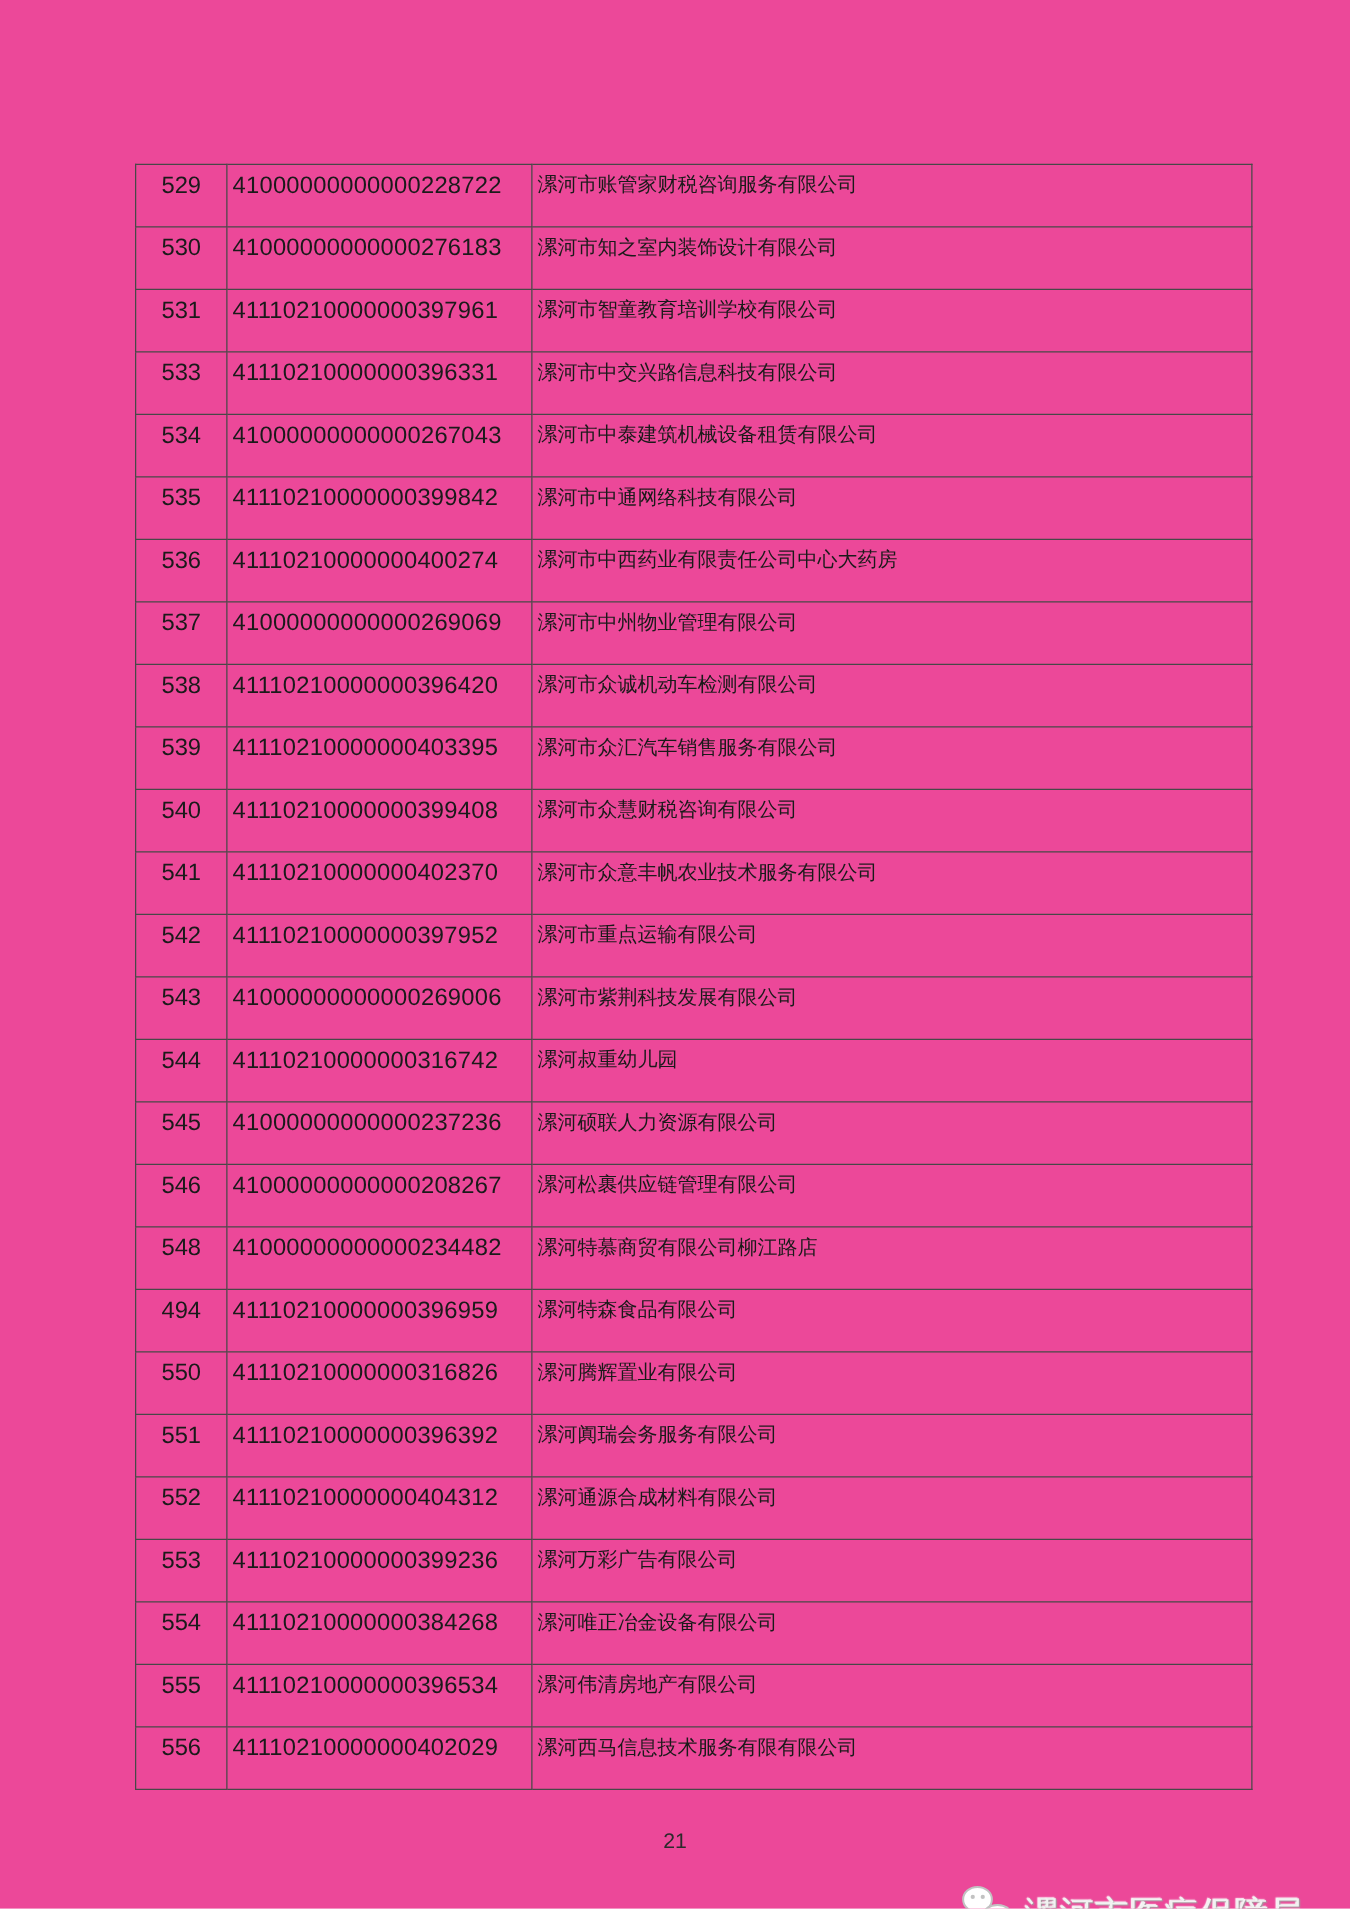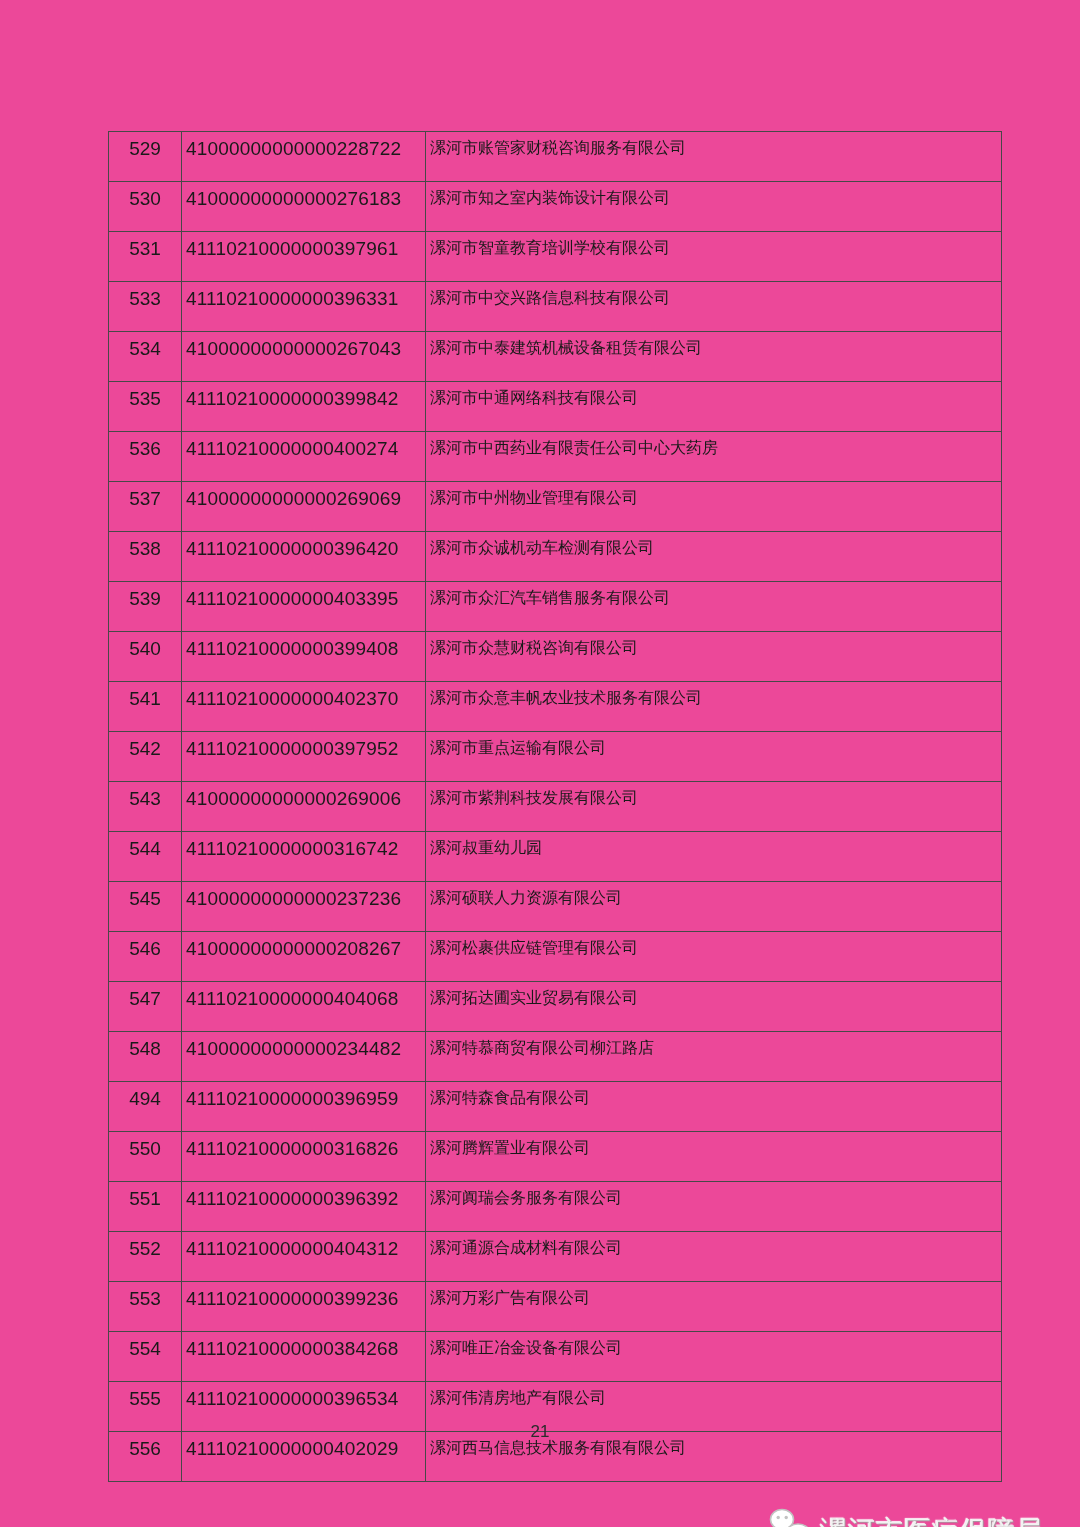--- a/index.html
+++ b/index.html
@@ -45,21 +45,21 @@
     letter-spacing: 0.2px;
   }
   td.col-name {
     width: 567px;
     text-align: left;
     padding-left: 8px;
     font-size: 16px;
   }
   .page-number {
     position: absolute;
-    top: 1422px;
+    top: 1463px;
     left: 0;
     width: 100%;
     text-align: center;
     font-size: 17px;
     color: #2b2b2b;
   }
   .watermark {
     position: absolute;
     top: 1506px;
     right: 36px;
@@ -164,25 +164,20 @@
           <td class="col-no">545</td>
           <td class="col-id">41000000000000237236</td>
           <td class="col-name">漯河硕联人力资源有限公司</td>
         </tr>
         <tr>
           <td class="col-no">546</td>
           <td class="col-id">41000000000000208267</td>
           <td class="col-name">漯河松裹供应链管理有限公司</td>
         </tr>
         <tr>
-          <td class="col-no">547</td>
-          <td class="col-id">41110210000000404068</td>
-          <td class="col-name">漯河拓达圃实业贸易有限公司</td>
-        </tr>
-        <tr>
           <td class="col-no">548</td>
           <td class="col-id">41000000000000234482</td>
           <td class="col-name">漯河特慕商贸有限公司柳江路店</td>
         </tr>
         <tr>
           <td class="col-no">494</td>
           <td class="col-id">41110210000000396959</td>
           <td class="col-name">漯河特森食品有限公司</td>
         </tr>
         <tr>

